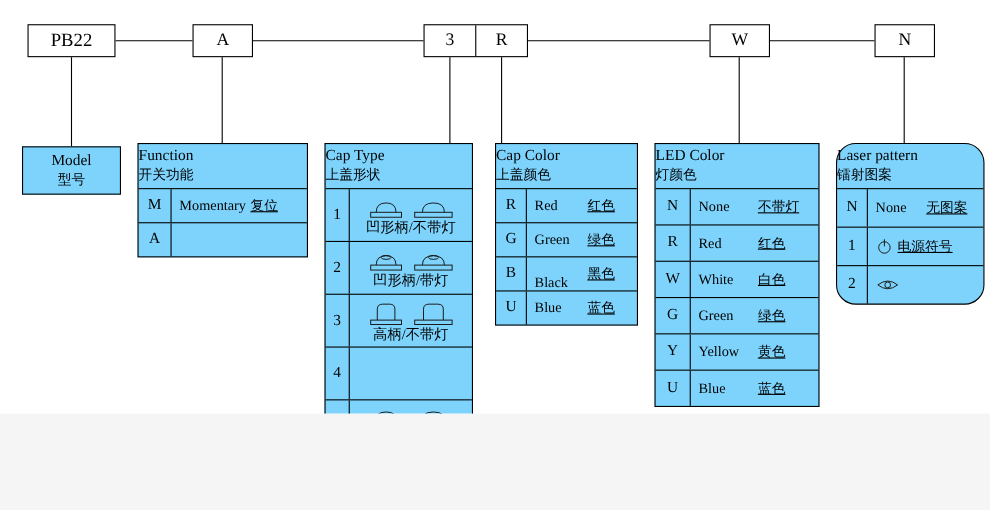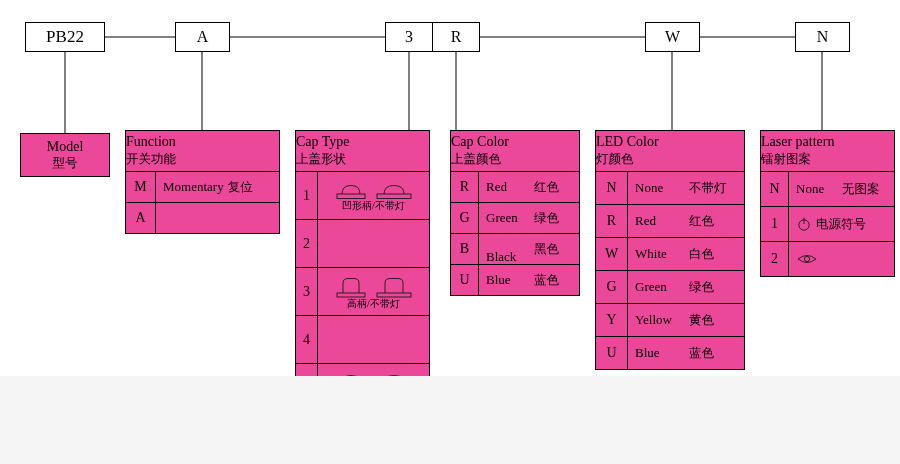--- a/index.html
+++ b/index.html
@@ -8,35 +8,35 @@
     position:relative; width:900px; height:376px; background:#fff;
     font-family:"Liberation Serif", serif; color:#000; overflow:hidden;
   }
   .connectors { position:absolute; left:0; top:0; z-index:0; }
   .code-box {
     position:absolute; top:22px; height:30px; border:1px solid #000; background:#fff;
     display:flex; align-items:center; justify-content:center; z-index:2; font-size:17px;
   }
   .code-box .cell { flex:1; height:100%; display:flex; align-items:center; justify-content:center; }
   .code-box .cell + .cell { border-left:1px solid #000; }
-  .tbl { position:absolute; border:1px solid #000; background:#ec4899; z-index:1; }
+  .tbl { position:absolute; border:1px solid #000; background:#7dd3fc; z-index:1; }
   .t-hdr { display:flex; flex-direction:column; justify-content:center; height:40px; }
   .t-hdr .en { font-size:14px; }
   .t-hdr .zh { font-size:12.5px; margin-top:1px; }
   .t-row { display:flex; border-top:1px solid #000; }
   .t-code { border-right:1px solid #000; display:flex; align-items:center; justify-content:center; font-size:14px; flex:none; }
   .t-desc { flex:1; display:flex; align-items:center; padding:0 7px; font-size:13px; gap:4px; }
   .t-desc .en { display:inline-block; }
-  .t-desc .zh { font-size:12.5px; }
+  .t-desc .zh { font-size:12.5px;text-decoration:underline; }
   
   .model-box { display:flex; flex-direction:column; align-items:center; justify-content:center; }
   
   .cap-cell { flex:1; display:flex; flex-direction:column; align-items:center; justify-content:center; padding:2px 1px; }
   .cap-imgs { display:flex; align-items:flex-end; gap:7px; }
-  .cap-caption { font-size:10px; margin-top:1px; line-height:1; }
+  .cap-caption { font-size:13px; margin-top:1px; line-height:1; }
   svg.draw path, svg.draw rect, svg.draw ellipse, svg.draw line, svg.draw circle {
     fill:none; stroke:#1a1a1a; stroke-width:0.9;
   }
   svg.draw text { fill:#1a1a1a; stroke:none; font-family:"Liberation Sans", sans-serif; }
   .mini-icon { flex:none; }
 </style>
 </head>
 <body>
 
 <div class="stage">
@@ -110,20 +110,35 @@
             <rect x="2" y="14" width="34" height="4.5"></rect>
               <path d="M9 14 Q9 5.5 19 5.5 Q29 5.5 29 14"></path>
           </svg>
         </div>
         <div class="cap-caption">凹形柄/不带灯</div>
       </div>
     </div>
 
     <div class="t-row" style="height:48px;">
       <div class="t-code" style="width:22px;">2</div>
+      <div class="cap-cell">
+        <div class="cap-imgs">
+          <svg class="draw" width="34" height="20" viewBox="0 0 34 20">
+            <rect x="3" y="14" width="28" height="4.5"></rect>
+              <path d="M8 14 Q8 5.5 17 5.5 Q26 5.5 26 14"></path>
+              <ellipse cx="17" cy="7" rx="4.5" ry="1.8"></ellipse>
+          </svg>
+          <svg class="draw" width="38" height="20" viewBox="0 0 38 20">
+            <rect x="2" y="14" width="34" height="4.5"></rect>
+              <path d="M9 14 Q9 5.5 19 5.5 Q29 5.5 29 14"></path>
+              <ellipse cx="19" cy="7" rx="4.5" ry="1.8"></ellipse>
+          </svg>
+        </div>
+        <div class="cap-caption">凹形柄/带灯</div>
+      </div>
     </div>
 
     <div class="t-row" style="height:48px;">
       <div class="t-code" style="width:22px;">3</div>
       <div class="cap-cell">
         <div class="cap-imgs">
           <svg class="draw" width="34" height="23" viewBox="0 0 34 23">
             <rect x="3" y="18" width="28" height="4"></rect>
               <path d="M9 18 L9 8 Q9 3.5 14 3.5 L20 3.5 Q25 3.5 25 8 L25 18"></path>
           </svg>
@@ -254,21 +269,21 @@
     </div>
     <div class="t-row" style="height:33px;">
       <div class="t-code" style="width:32px;">U</div>
       <div class="t-desc">
         <span class="en" style="min-width:50px;">Blue</span>
         <span class="zh">蓝色</span>
       </div>
     </div>
   </div>
 
-  <div class="tbl" style="left:760px; top:130px; width:135px;">
+  <div class="tbl" style="left:760px; top:130px; width:135px;border-radius:18px;">
     <div class="t-hdr">
       <span class="en">Laser pattern</span>
       <span class="zh">镭射图案</span>
     </div>
     <div class="t-row" style="height:35px;">
       <div class="t-code" style="width:28px;">N</div>
       <div class="t-desc">
         <span class="en" style="min-width:42px;">None</span>
         <span class="zh">无图案</span>
       </div>

